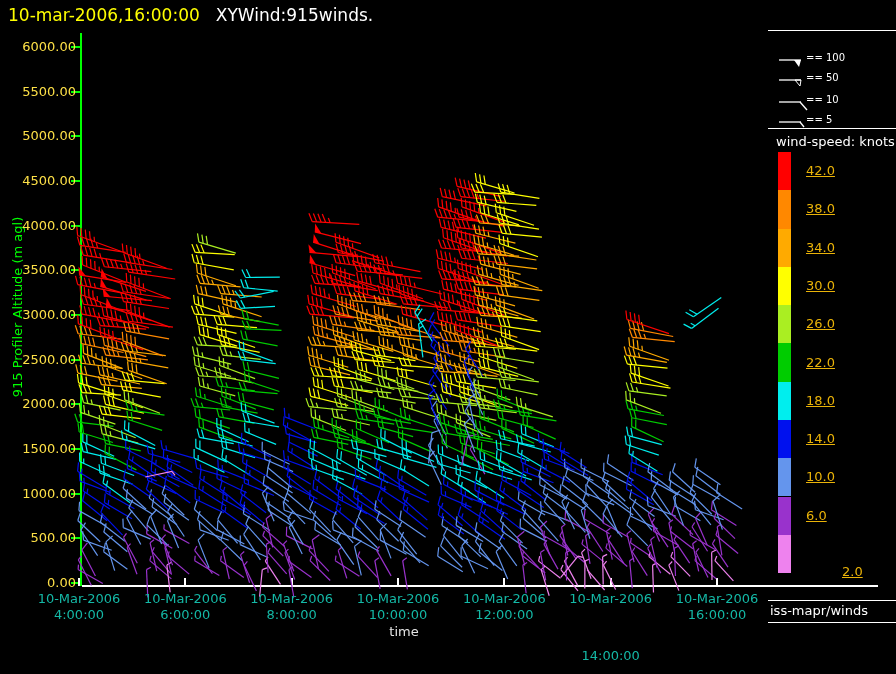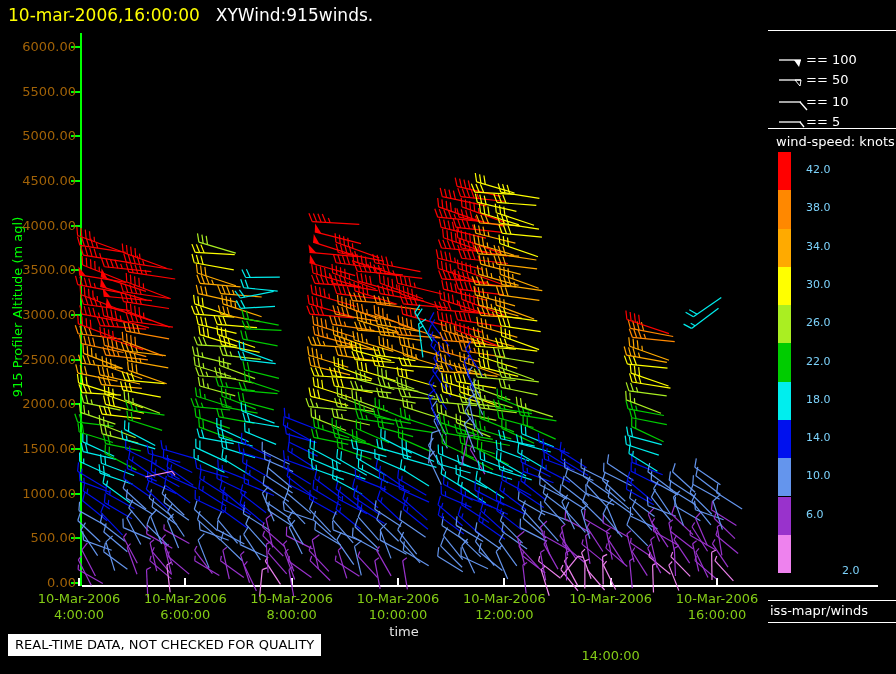--- a/index.html
+++ b/index.html
@@ -2,31 +2,31 @@
 <html><head>
 <meta charset="utf-8">
 <style>
   html,body{margin:0;padding:0;background:#222;}
   #stage{position:relative;width:896px;height:674px;background:#000;overflow:hidden;
          font-family:"DejaVu Sans",sans-serif;}
   .abs{position:absolute;}
   #titlebar{left:8px;top:5px;font-size:17px;letter-spacing:0px;white-space:nowrap;}
   #title-time{color:#FFFF00;}
   #title-main{color:#FFFFFF;margin-left:16px;}
-  .ylab{color:#a16207;font-size:13px;width:60px;text-align:right;}
-  .xlab{color:#84cc16;font-size:13px;white-space:nowrap;transform:translateX(-50%);text-align:center;}
+  .ylab{color:#fde047;font-size:13px;width:60px;text-align:right;}
+  .xlab{color:#14b8a6;font-size:13px;white-space:nowrap;transform:translateX(-50%);text-align:center;}
   #y-axis-label{color:#00FF00;font-size:13px;white-space:nowrap;
                 left:17px;top:307px;transform:translate(-50%,-50%) rotate(-90deg);}
   #x-axis-label{color:#e5e5e5;font-size:13px;transform:translateX(-50%);left:404px;top:624px;}
   .sep{background:#FFFFFF;height:1px;left:768px;width:128px;}
   #barb-legend-title{color:#FFFFFF;font-size:13px;left:778px;top:37px;}
-  .barb-leg-label{color:#FFFFFF;font-size:13px;left:806px;}
+  .barb-leg-label{color:#FFFFFF;font-size:10px;left:806px;}
   #speed-legend-title{color:#FFFFFF;font-size:13px;left:776px;top:134px;}
   .cb-band{left:778px;width:13px;}
-  .cb-label{color:#7dd3fc;font-size:11px;left:806px;}
+  .cb-label{color:#eab308;font-size:13px;left:806px;text-decoration:underline;}
   #footer-text{color:#FFFFFF;font-size:13px;left:770px;top:603px;}
   #disclaimer{left:8px;top:634px;background:#FFFFFF;color:#000000;font-size:13px;
               padding:3px 7px 4px 7px;white-space:nowrap;}
   svg{position:absolute;left:0;top:0;}
 </style>
 </head>
 <body>
 
 <div id="stage">
 
@@ -2488,14 +2488,13 @@
       <div class="abs cb-band" style="top:496.5px;height:38.3px;background:#9932CC;"></div>
       <div class="abs cb-label" style="top:507.6px;">6.0</div>
       <div class="abs cb-band" style="top:534.7px;height:38.3px;background:#EE82EE;"></div>
       <div class="abs cb-label" style="top:564px;margin-left:36px;">2.0</div>
     </div>
 
   <div class="abs sep" style="top:600px"></div>
   <div class="abs" id="footer-text">iss-mapr/winds</div>
   <div class="abs sep" style="top:622px"></div>
 
-  <div class="abs" id="disclaimer">REAL-TIME DATA, NOT CHECKED FOR QUALITY</div>
 </div>
 
 </body></html>

